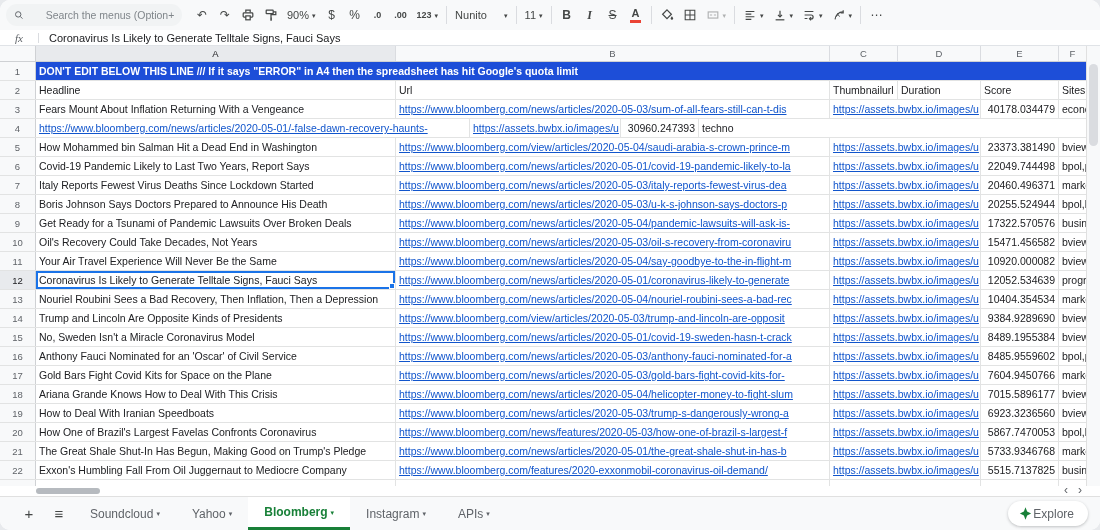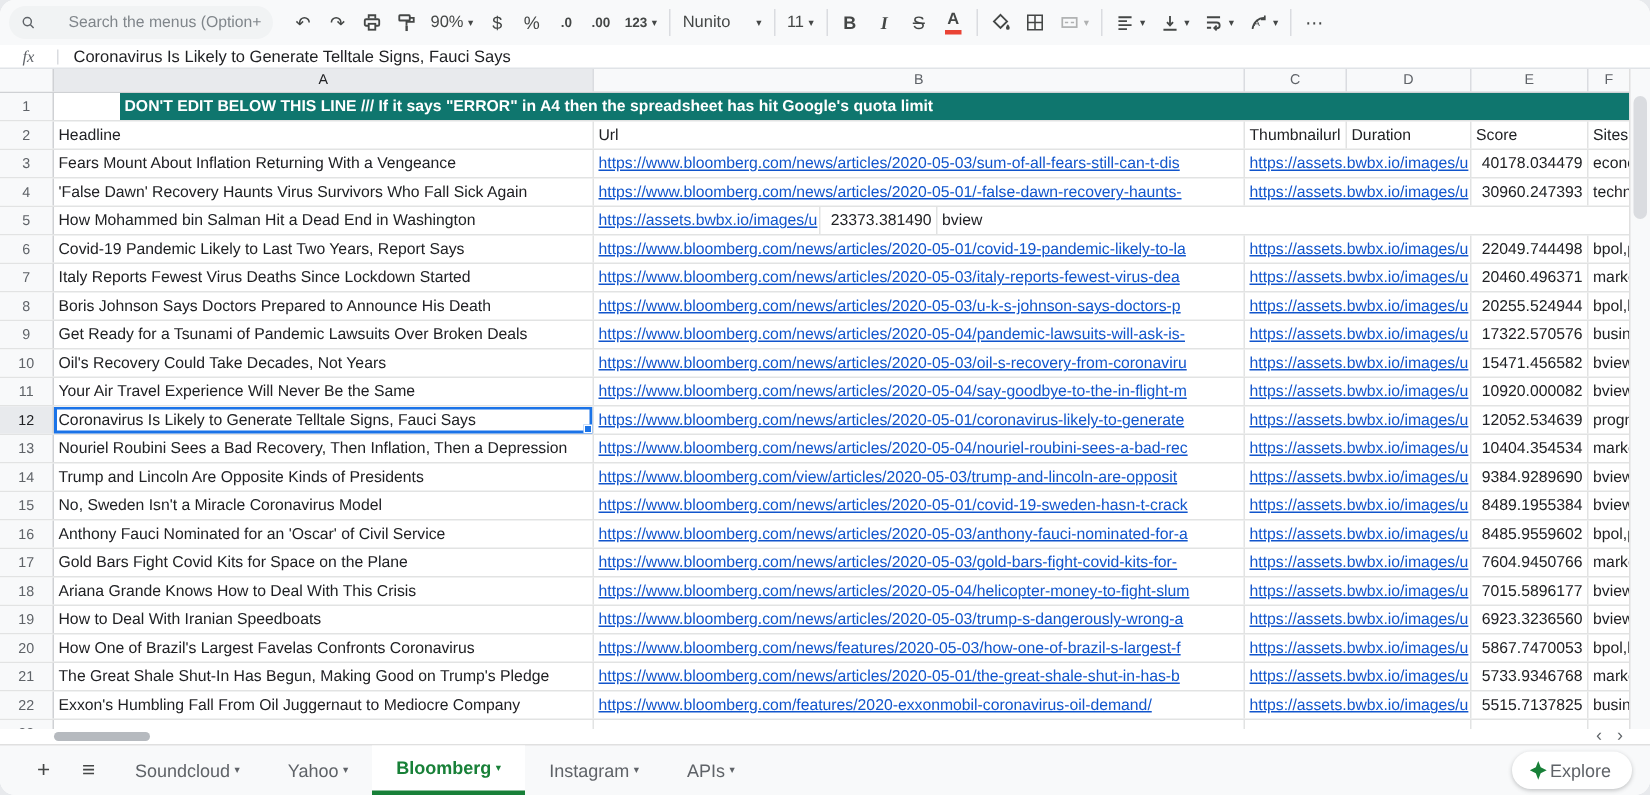--- a/index.html
+++ b/index.html
@@ -37,21 +37,21 @@
   .corner { width:36px; flex:none; border-right:1px solid #cfd1d4; background:#f8f9fa; }
   .colh { display:flex; align-items:center; justify-content:center; font-size:9.5px; color:#5f6368; border-right:1px solid #dadce0; flex:none; }
   .wA{width:360px}.wB{width:434px}.wC{width:68px}.wD{width:83px}.wE{width:78px}.wF{flex:1;border-right:none}
   .gridbody { height:424px; overflow:hidden; background:#fff; }
   .row { display:flex; width:1086px; height:19px; border-bottom:1px solid #e2e3e3; }
   .rownum { width:36px; flex:none; background:#f8f9fa; border-right:1px solid #cfd1d4; display:flex; align-items:center; justify-content:center; font-size:9.5px; color:#5f6368; }
   .cell { border-right:1px solid #e2e3e3; padding:0 3px; display:flex; align-items:center; overflow:hidden; white-space:nowrap; font-size:10.5px; color:#202124; flex:none; }
   .cA{width:360px}.cB{width:434px}.cC{width:68px}.cD{width:83px}.cCD{width:151px}
   .cE{width:78px; justify-content:flex-end}.cE.left{justify-content:flex-start}
   .cF{flex:1; border-right:none}
-  .banner { flex:1; background:#0f766e; color:#fff; font-weight:bold; border-right:none;margin-left:44px; }
+  .banner { flex:1; background:#1d4ed8; color:#fff; font-weight:bold; border-right:none; }
   .link { color:#1155cc; text-decoration:underline; }
   .selcell { box-shadow: inset 0 0 0 2px #1a73e8; position:relative; }
   .fill-handle { position:absolute; right:0; bottom:0; width:6px; height:6px; background:#1a73e8; border:1px solid #fff; }
   .hl { background:#e8eaed !important; color:#202124; }
 
   
   .vscroll { position:absolute; top:46px; right:0; width:14px; height:440px; background:#f8f9fa; border-left:1px solid #e0e0e0; z-index:6; }
   .vthumb { position:absolute; top:18px; left:2px; width:9px; height:82px; background:#dadce0; border-radius:5px; }
   .hscrollrow { height:10px; background:#fff; position:relative; }
   .hthumb { position:absolute; left:36px; top:2px; width:64px; height:6px; background:#b6babf; border-radius:3px; }
@@ -243,37 +243,37 @@
         </div>
     <div class="cell cCD">
           <a class="link">https://assets.bwbx.io/images/u</a>
         </div>
     <div class="cell cE">40178.034479</div>
     <div class="cell cF">econo</div>
   </div>
 
   <div class="row">
     <div class="rownum">4</div>
-    <div class="cell cA">
-          <span class="celltext">'False Dawn' Recovery Haunts Virus Survivors Who Fall Sick Again</span>
-        </div>
     <div class="cell cB">
           <a class="link">https://www.bloomberg.com/news/articles/2020-05-01/-false-dawn-recovery-haunts-</a>
         </div>
     <div class="cell cCD">
           <a class="link">https://assets.bwbx.io/images/u</a>
         </div>
     <div class="cell cE">30960.247393</div>
     <div class="cell cF">techno</div>
   </div>
 
   <div class="row">
     <div class="rownum">5</div>
     <div class="cell cA">
           <span class="celltext">How Mohammed bin Salman Hit a Dead End in Washington</span>
+        </div>
+    <div class="cell cB">
+          <a class="link">https://www.bloomberg.com/view/articles/2020-05-04/saudi-arabia-s-crown-prince-m</a>
         </div>
     <div class="cell cCD">
           <a class="link">https://assets.bwbx.io/images/u</a>
         </div>
     <div class="cell cE">23373.381490</div>
     <div class="cell cF">bview</div>
   </div>
 
   <div class="row">
     <div class="rownum">6</div>

